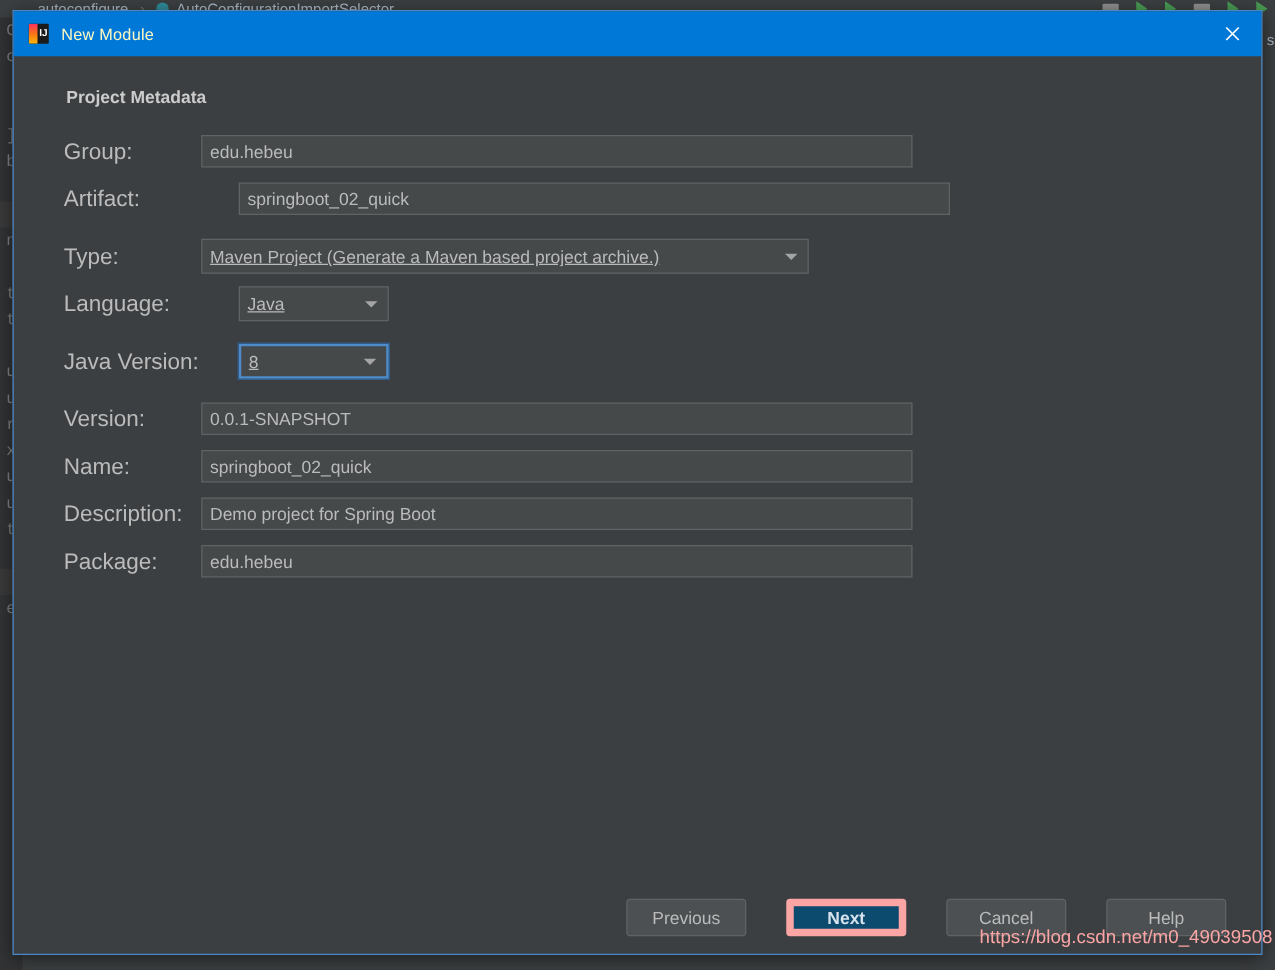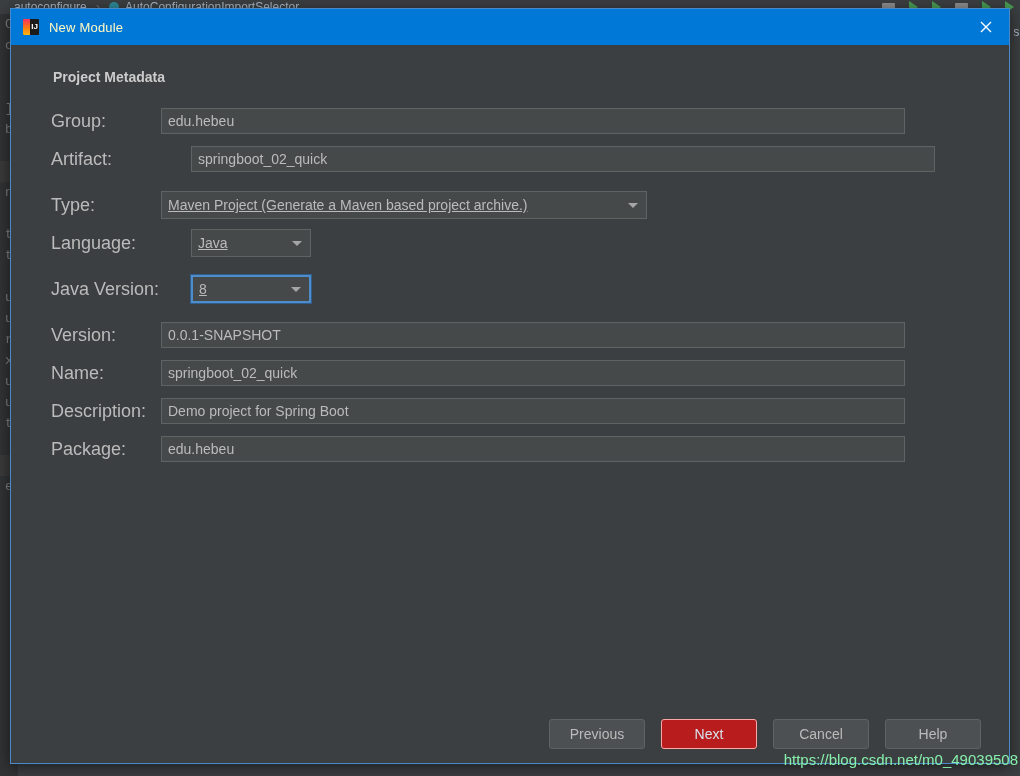--- a/index.html
+++ b/index.html
@@ -24,21 +24,21 @@
   .ide-breadcrumb-bar {
     position: absolute;
     top: 0; left: 0; right: 0;
     height: 14px;
     background: #3C3F41;
     color: #A9B7C6;
     font-size: 12px;
     line-height: 14px;
     white-space: nowrap;
     overflow: hidden;
-    padding-left: 14px;
+    padding-left: 30px;
     box-sizing: border-box;
   }
   .ide-breadcrumb-bar .crumb-sep { color: #777; padding: 0 6px; }
   .ide-crumb-icon {
     display: inline-block;
     width: 10px; height: 10px;
     border-radius: 50%;
     background: #2E8B99;
     vertical-align: -1px;
     margin-right: 3px;
@@ -180,21 +180,21 @@
   }
   .text-input {
     height: 26px;
     background: #45494A;
     border: 1px solid #5E6364;
     color: #BBBBBB;
     font-size: 14px;
     line-height: 24px;
     padding: 0 6px;
     box-sizing: border-box;
-    width: 744px;
+    width: 569px;
     white-space: nowrap;
     overflow: hidden;
   }
   .combo {
     height: 28px;
     background: #45494A;
     border: 1px solid #5E6364;
     color: #BBBBBB;
     font-size: 14px;
     box-sizing: border-box;
@@ -226,50 +226,50 @@
     outline: 1px solid #2F5E8C;
   }
 
   #button-bar {
     flex: 0 0 auto;
     height: 58px;
     display: flex;
     align-items: center;
     justify-content: flex-end;
     padding-right: 28px;
-    gap: 16px;
+    gap: 32px;
     margin-left: 46px;
   }
   .dlg-button {
     min-width: 96px;
     height: 30px;
     background: #4C5052;
     border: 1px solid #5E6364;
     border-radius: 3px;
     color: #BBBBBB;
     font-size: 14px;
     display: flex;
     align-items: center;
     justify-content: center;
     cursor: default;
     box-sizing: border-box;
     padding: 0 14px;
   }
   .dlg-button.primary {
-    background: #b91c1c;
-    border: 1px solid #fca5a5;
+    background: #0c4a6e;
+    border: 6px solid #fca5a5;
     color: #D6E2EC;
-    font-weight: normal;
+    font-weight: bold;
   }
 
   #watermark {
     position: absolute;
     right: 2px;
-    bottom: 8px;
-    color: #86efac;
+    bottom: 18px;
+    color: #fca5a5;
     font-size: 15px;
     font-family: "Liberation Sans", sans-serif;
     white-space: nowrap;
     pointer-events: none;
   }
 </style>
 </head>
 <body>
 
 <div id="ide-background">

